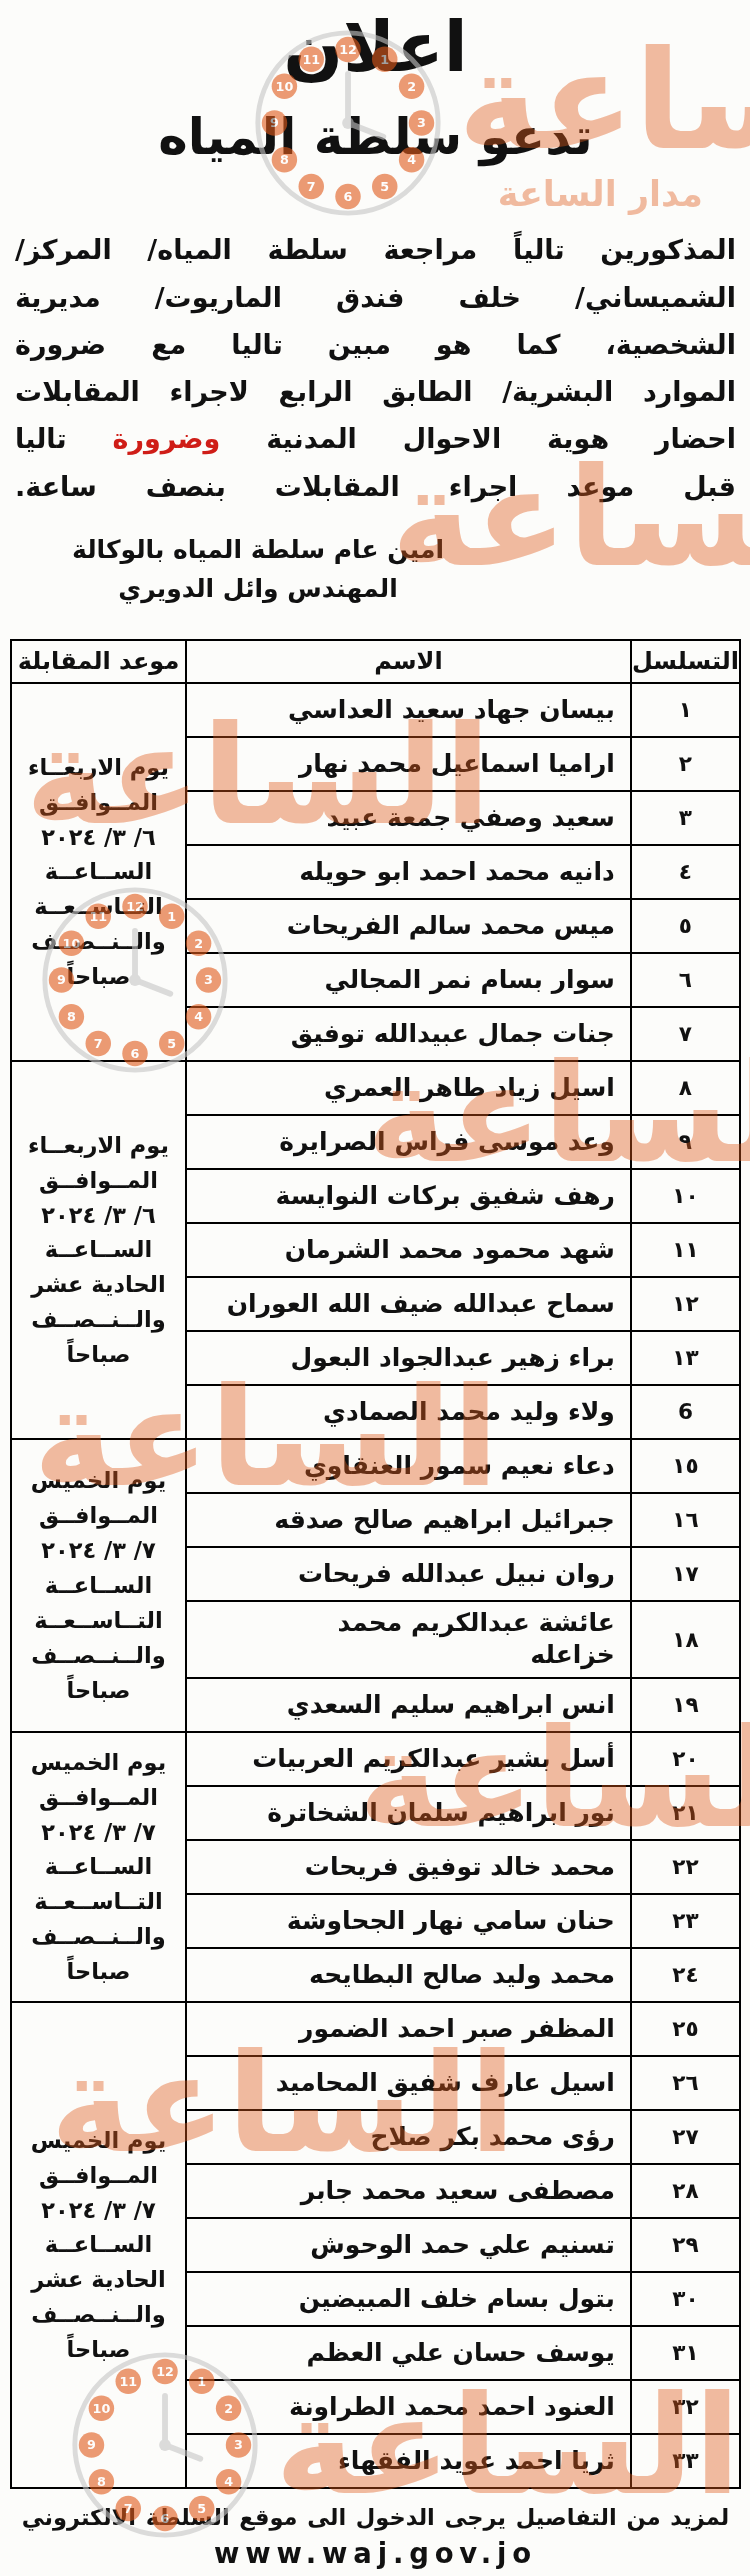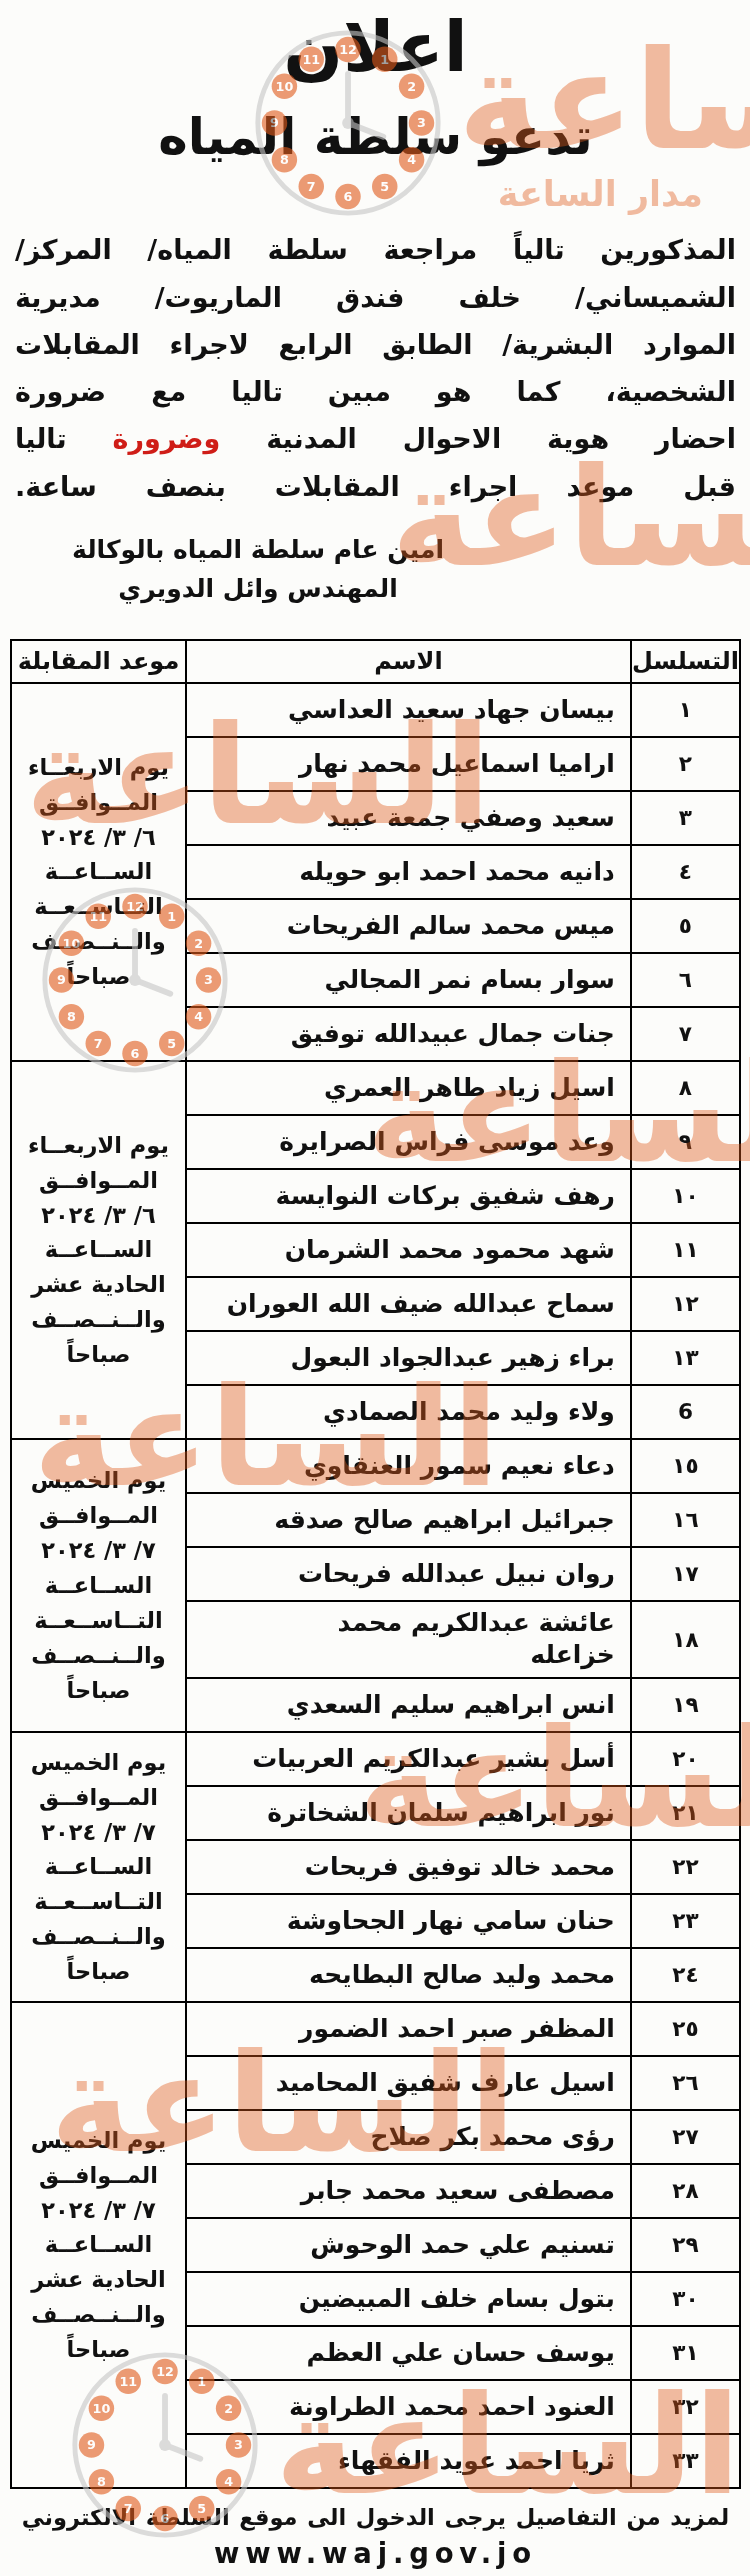--- a/index.html
+++ b/index.html
@@ -227,22 +227,22 @@
   </div>
 
   <div class="content">
 
     <h1 class="title">اعلان</h1>
     <h2 class="subtitle">تدعو سلطة المياه</h2>
 
     <div class="body-text">
       <div class="body-line">المذكورين تالياً مراجعة سلطة المياه/ المركز/</div>
       <div class="body-line">الشميساني/ خلف فندق الماريوت/ مديرية</div>
+      <div class="body-line">الشخصية، كما هو مبين تاليا مع ضرورة</div>
       <div class="body-line">الموارد البشرية/ الطابق الرابع لاجراء المقابلات</div>
-      <div class="body-line">الشخصية، كما هو مبين تاليا مع ضرورة</div>
       <div class="body-line"><span>احضار هوية الاحوال المدنية </span><span class="red">وضرورة</span><span> تاليا</span></div>
       <div class="body-line">قبل موعد اجراء المقابلات بنصف ساعة.</div>
     </div>
 
     <div class="signature">
       <div>امين عام سلطة المياه بالوكالة</div>
       <div>المهندس وائل الدويري</div>
     </div>
 
     <table class="names-table" dir="rtl">

